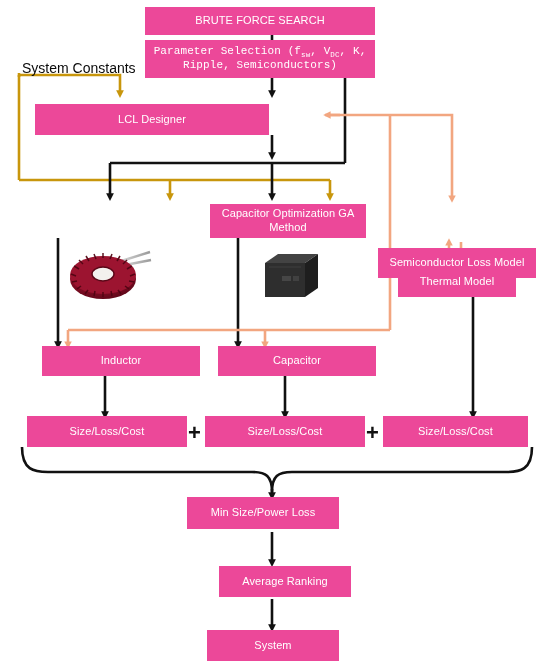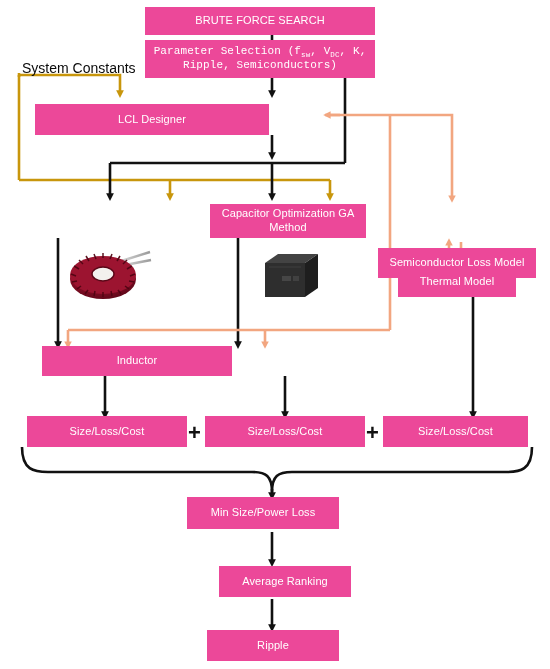--- a/index.html
+++ b/index.html
@@ -181,38 +181,39 @@
 
   <div class="node" style="left:35px; top:104px; width:234px; height:31px;">LCL Designer</div>
 
 
   <div class="node" style="left:210px; top:204px; width:156px; height:34px;">Capacitor Optimization GA Method</div>
 
   <div class="node" style="left:378px; top:204px; width:158px; height:30px;margin-top:44px;">Semiconductor Loss Model</div>
 
   <div class="node" style="left:398px; top:267px; width:118px; height:30px;text-align:right;">Thermal Model</div>
 
-  <div class="node" style="left:42px; top:346px; width:190px; height:30px;">Inductor</div>
-
+  <div class="node" style="left:42px; top:346px; width:158px; height:30px;">Inductor</div>
+
+  <div class="node" style="left:218px; top:346px; width:158px; height:30px;">Capacitor</div>
 
   <div class="node" style="left:27px; top:416px; width:160px; height:31px;">Size/Loss/Cost</div>
 
   <div class="node" style="left:205px; top:416px; width:160px; height:31px;">Size/Loss/Cost</div>
 
   <div class="node" style="left:383px; top:416px; width:145px; height:31px;">Size/Loss/Cost</div>
 
   <div class="plus" style="left:188px; top:422px;">+</div>
 
   <div class="plus" style="left:366px; top:422px;">+</div>
 
   <div class="node" style="left:187px; top:497px; width:152px; height:32px;">Min Size/Power Loss</div>
 
   <div class="node" style="left:207px; top:566px; width:132px; height:31px;margin-left:12px;">Average Ranking</div>
 
-  <div class="node" style="left:207px; top:630px; width:132px; height:31px;">Ripple</div>
+  <div class="node" style="left:207px; top:630px; width:132px; height:31px;">System</div>
 
   <svg class="photo" style="left:60px; top:246px;" width="94" height="56" viewBox="0 0 94 56">
     <defs>
       <radialGradient id="coilGrad" cx="42%" cy="34%" r="72%">
         <stop offset="0%" stop-color="#B0203A"></stop>
         <stop offset="55%" stop-color="#8C0F28"></stop>
         <stop offset="100%" stop-color="#5A0617"></stop>
       </radialGradient>
       <linearGradient id="leadGrad" x1="0" y1="0" x2="1" y2="0">
         <stop offset="0%" stop-color="#d9d9d9"></stop>

